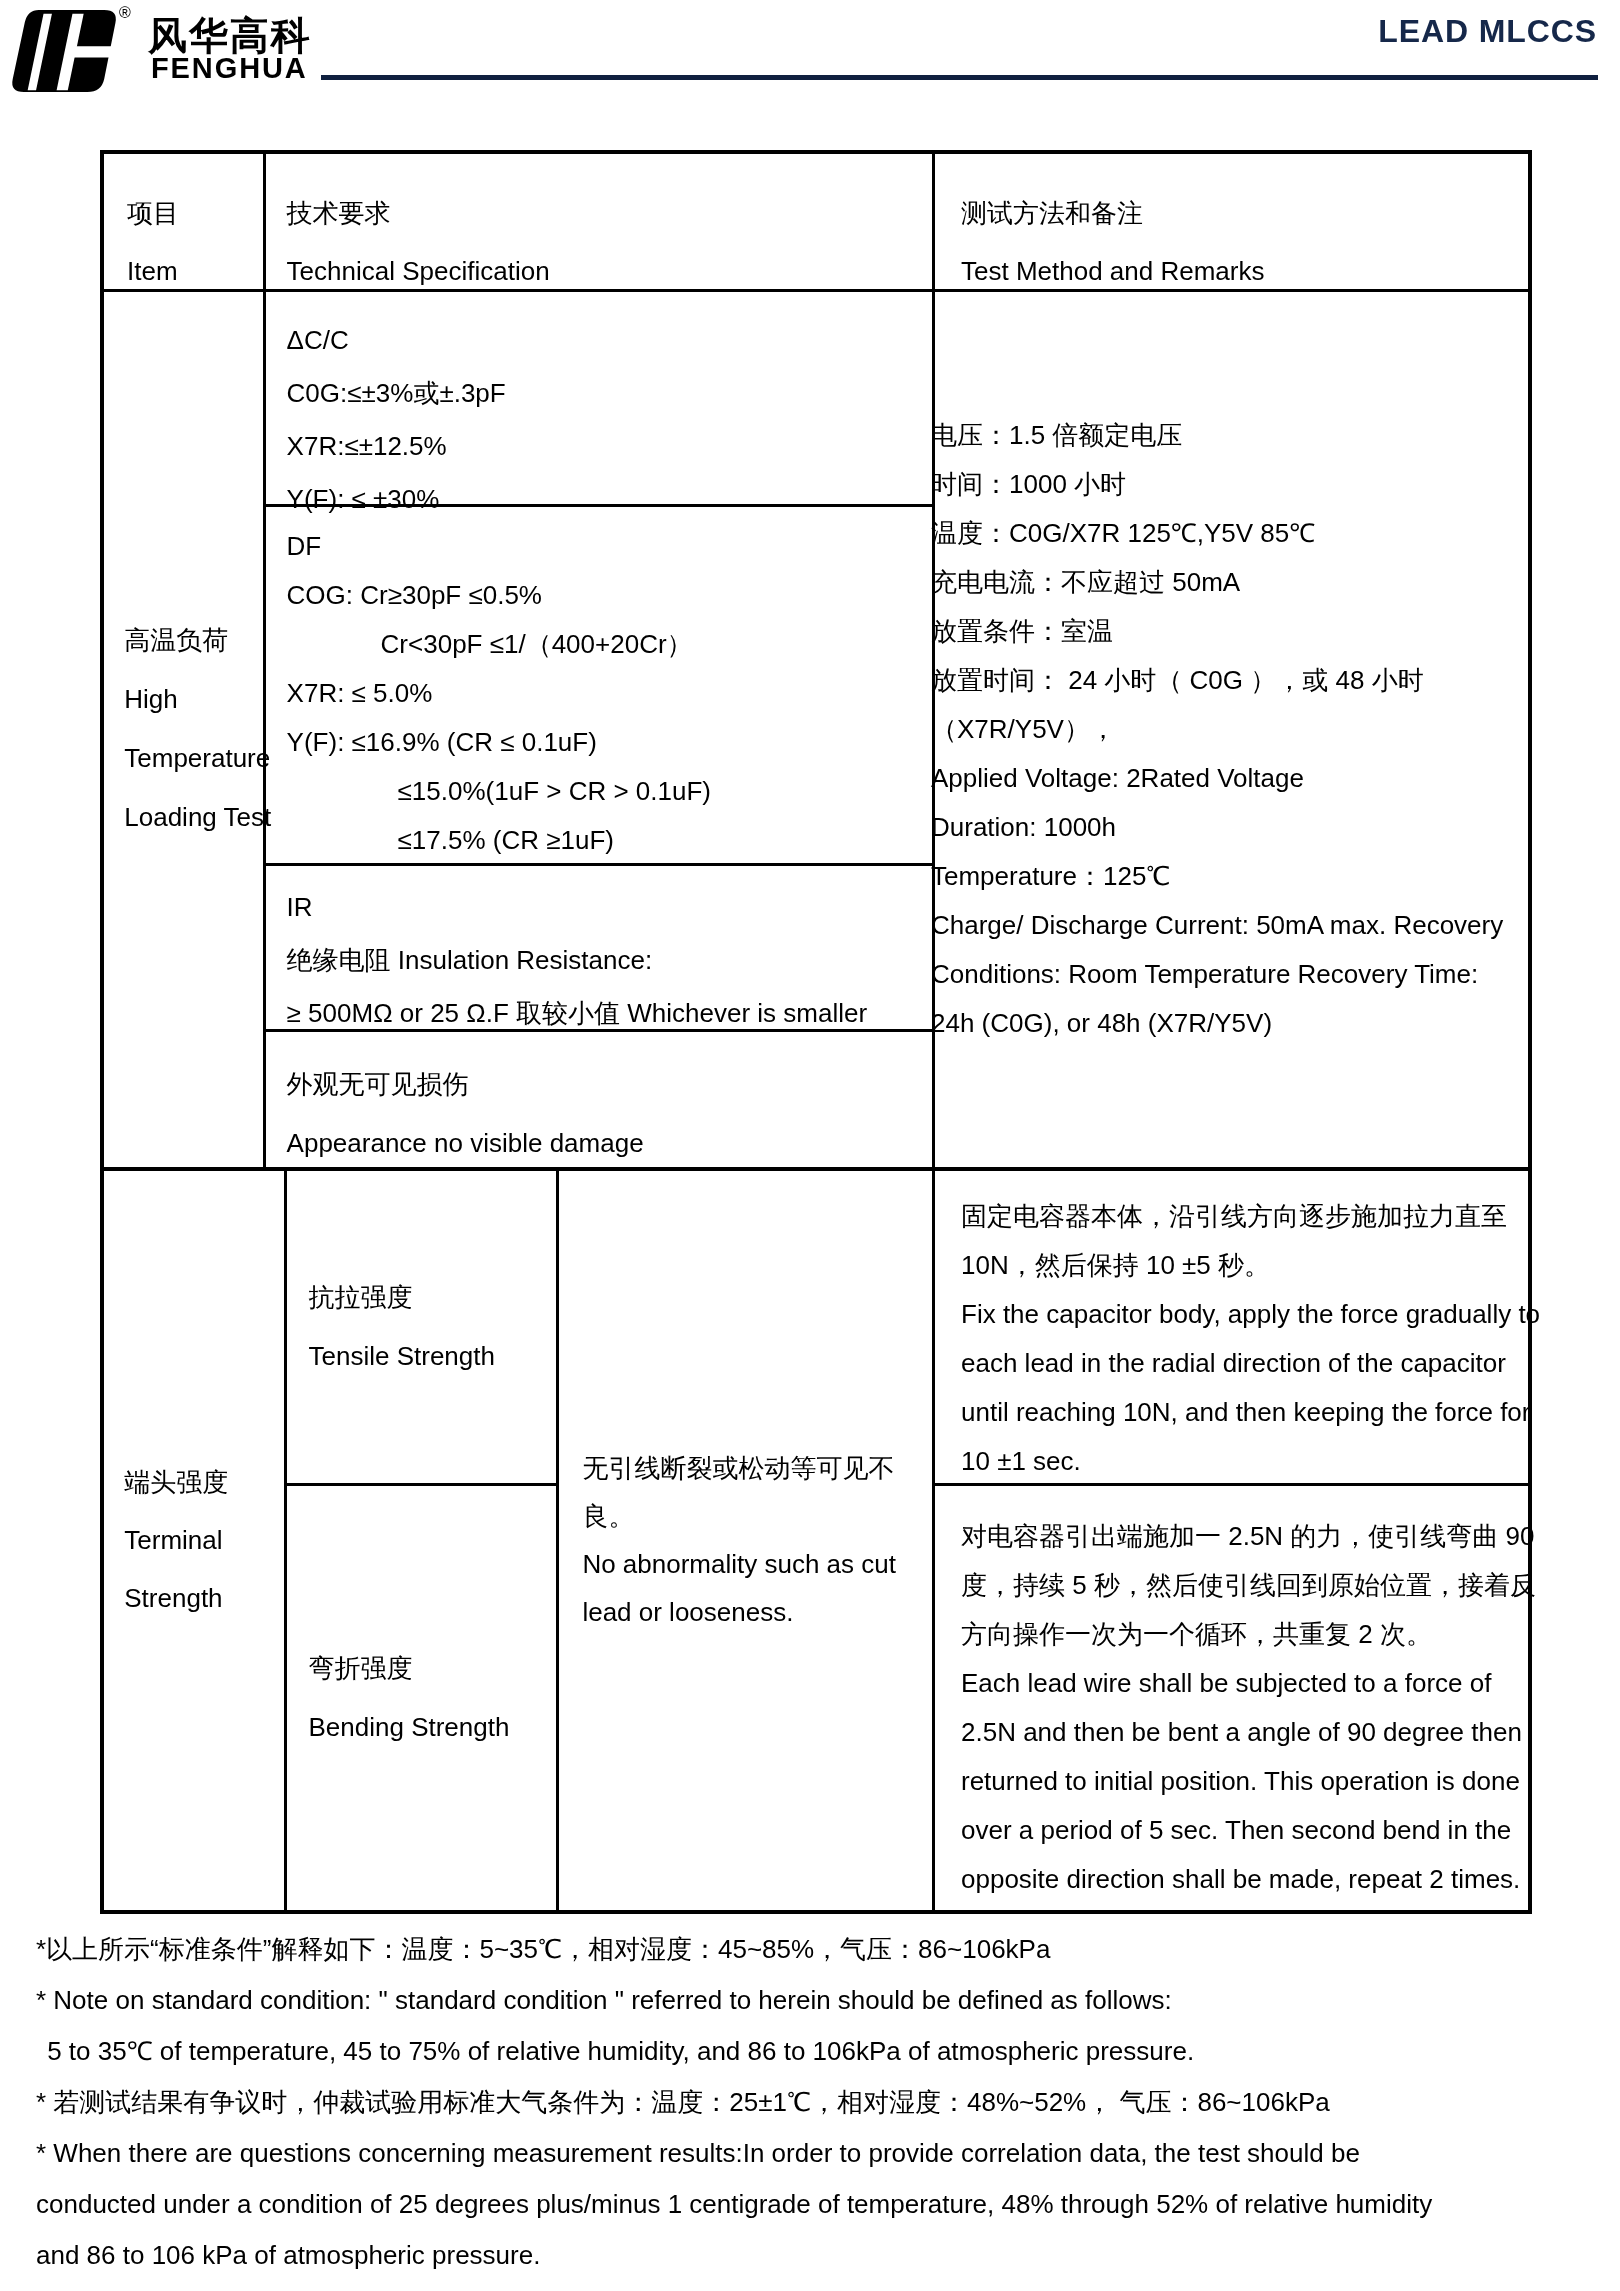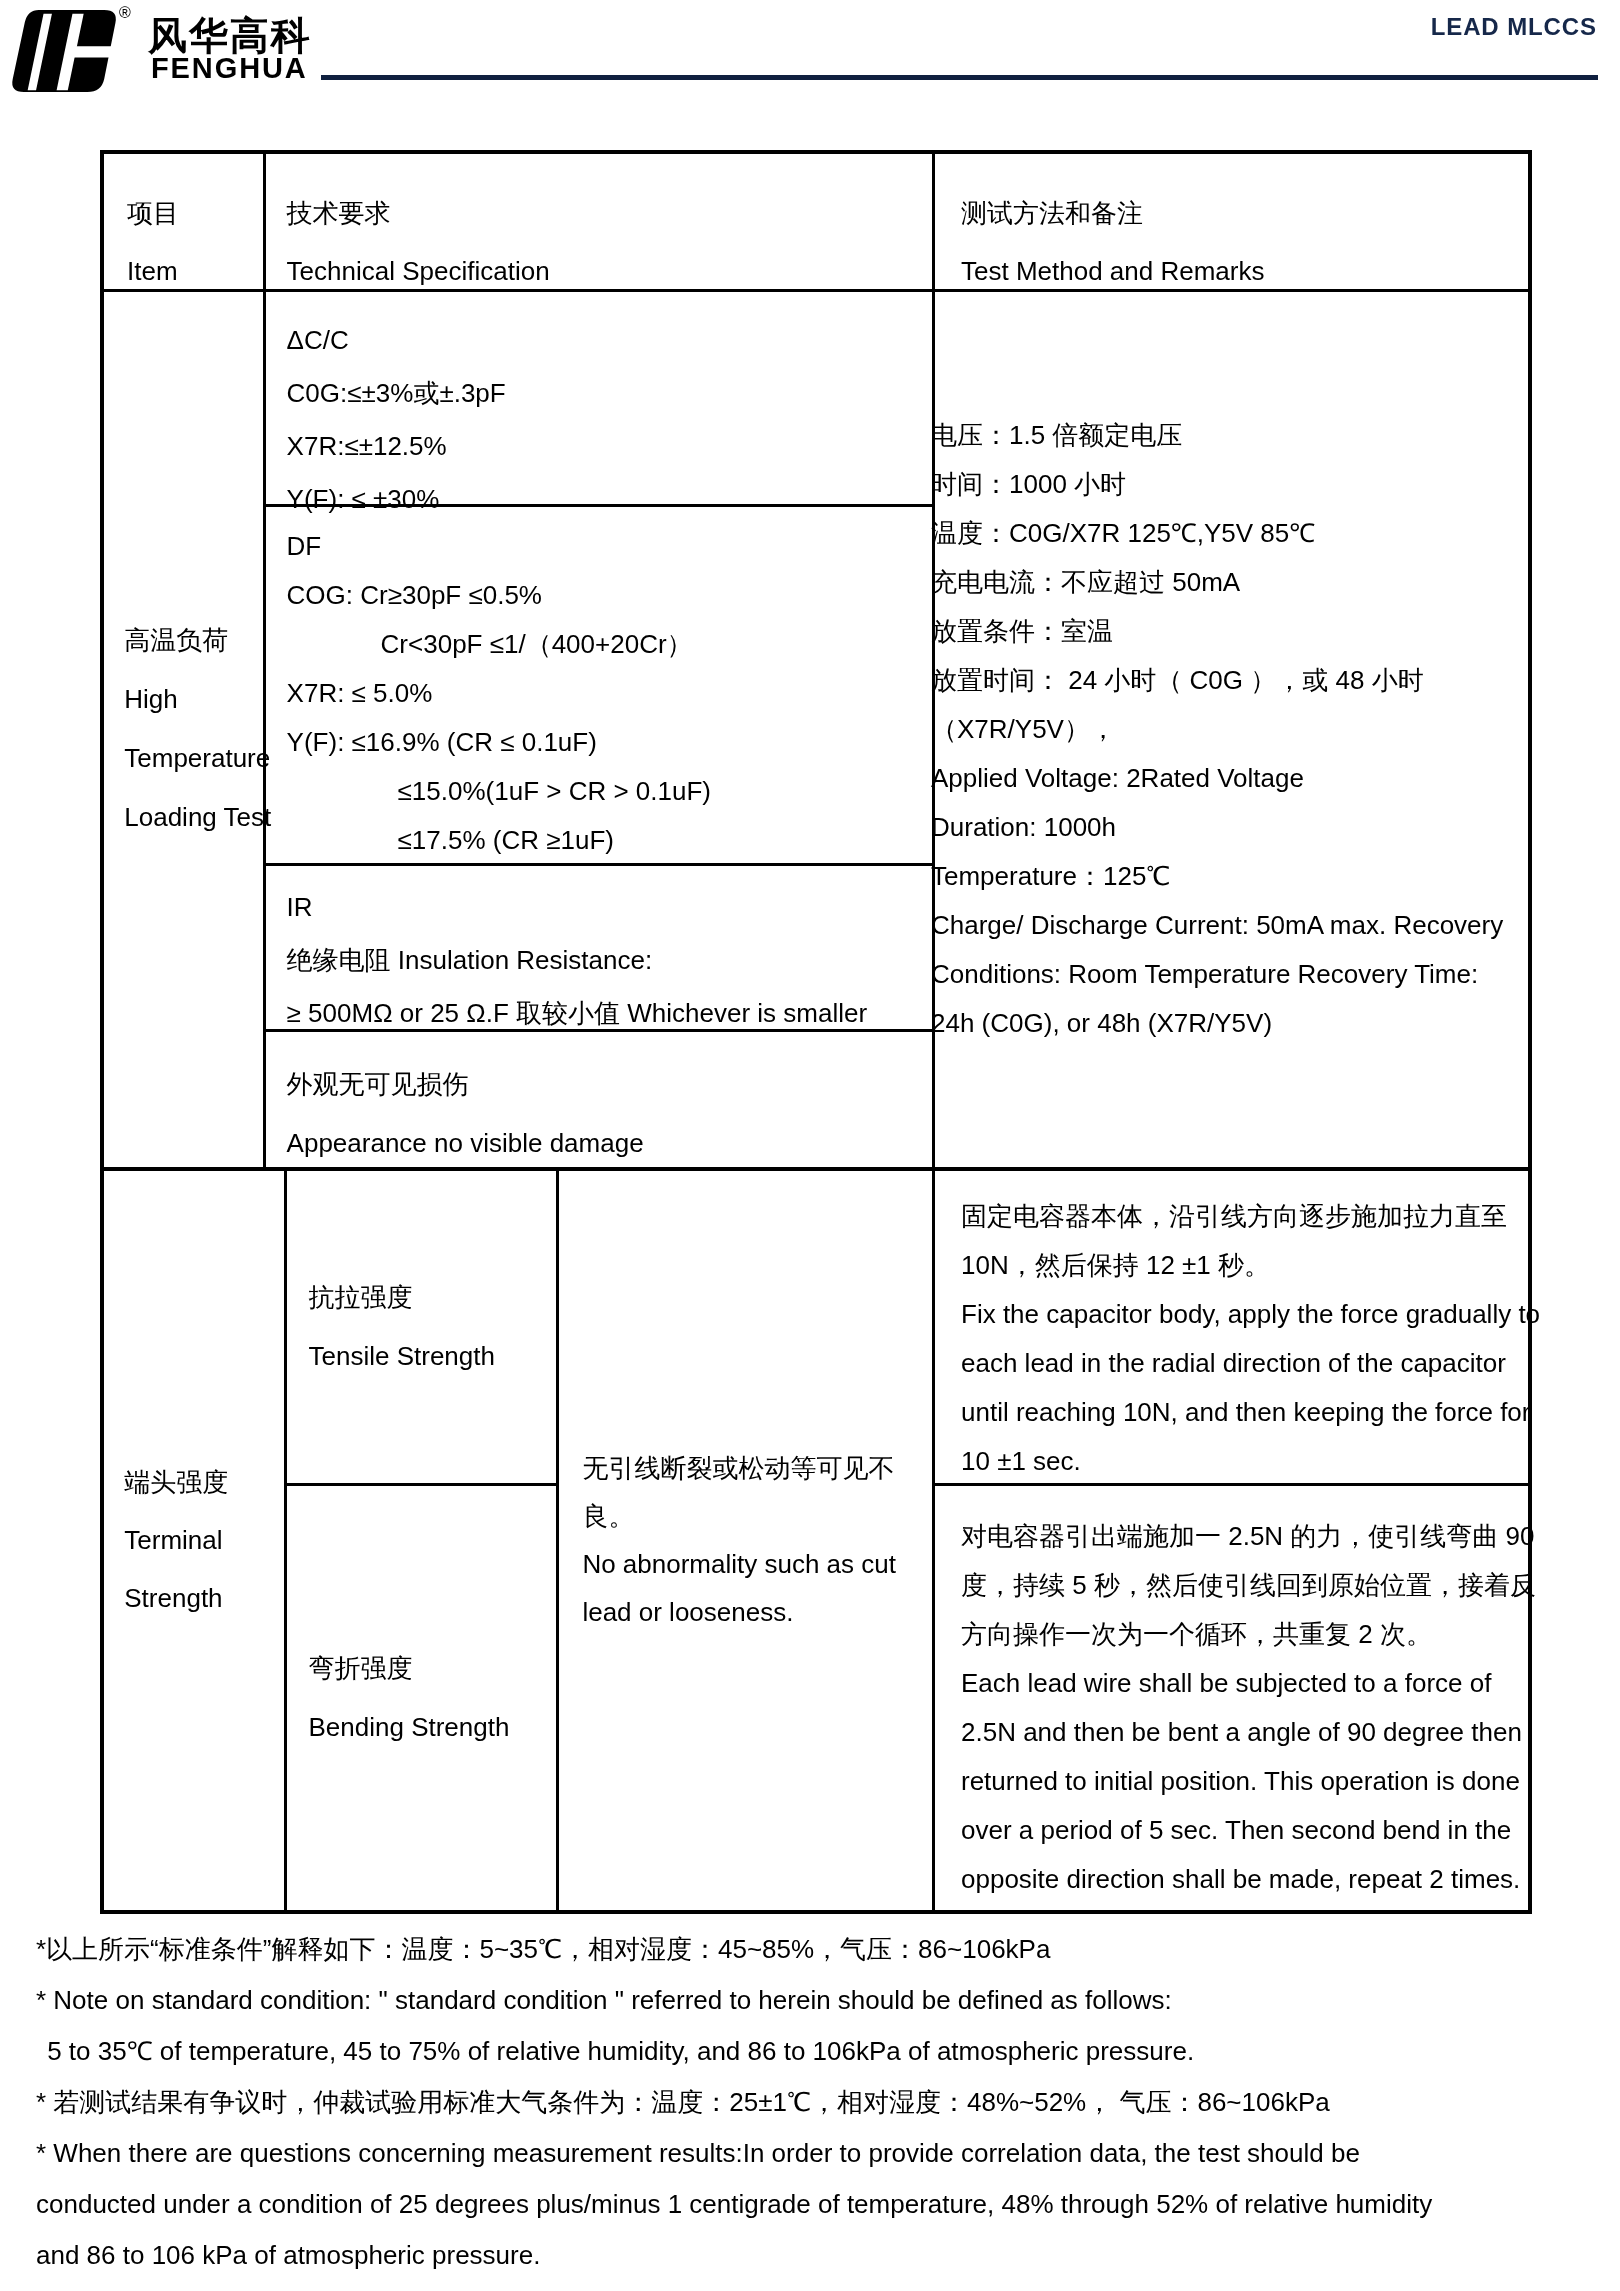--- a/index.html
+++ b/index.html
@@ -3,21 +3,21 @@
 <meta charset="utf-8">
 <style>
   html,body{margin:0;padding:0;background:#fff;}
   .page{position:relative;width:1621px;height:2292px;background:#fff;overflow:hidden;
         font-family:"Liberation Sans",sans-serif;color:#000;}
   .abs{position:absolute;}
   
   .logo-cn{left:148px;top:9.4px;font-size:39px;font-weight:bold;letter-spacing:1.9px;}
   .logo-en{left:151px;top:52px;font-size:29px;font-weight:bold;letter-spacing:1.9px;}
   .logo-reg{left:119px;top:3.7px;font-size:16px;}
-  .doc-title{right:24px;top:13px;font-size:24px;font-weight:bold;color:#16284a;letter-spacing:0.9px;}
+  .doc-title{right:24px;top:13px;font-size:32px;font-weight:bold;color:#16284a;letter-spacing:0.9px;}
   .head-rule{left:321px;top:75px;width:1277px;height:4.7px;background:#10203f;}
   
   .tbl{left:100px;top:150px;width:1432px;height:1763px;border-radius:20px;}
   .tl{position:absolute;background:#000;}
   
   .cell{position:absolute;font-size:26px;box-sizing:border-box;}
   .vc{display:flex;flex-direction:column;justify-content:center;}
   .ln{white-space:nowrap;}
   .i1{padding-left:94px;}
   .i2{padding-left:111px;}
@@ -139,21 +139,21 @@
         <div class="ln">Bending Strength</div>
       </div>
     <div class="cell vc" style="left:459px;top:1021px;width:373px;height:738px;padding-left:23.4px;line-height:48px;">
         <div class="ln">无引线断裂或松动等可见不</div>
         <div class="ln">良。</div>
         <div class="ln">No abnormality such as cut</div>
         <div class="ln">lead or looseness.</div>
       </div>
     <div class="cell" style="left:835px;top:1021px;width:593px;height:312px;padding:20.6px 0 0 26px;line-height:49px;">
         <div class="ln">固定电容器本体，沿引线方向逐步施加拉力直至</div>
-        <div class="ln">10N，然后保持 12 ±1 秒。</div>
+        <div class="ln">10N，然后保持 10 ±5 秒。</div>
         <div class="ln">Fix the capacitor body, apply the force gradually to</div>
         <div class="ln">each lead in the radial direction of the capacitor</div>
         <div class="ln">until reaching 10N, and then keeping the force for</div>
         <div class="ln">10 ±1 sec.</div>
       </div>
     <div class="cell" style="left:835px;top:1336px;width:593px;height:423px;padding:26px 11px 0 26px;line-height:49px;">
         <div class="ln">对电容器引出端施加一 2.5N 的力，使引线弯曲 90</div>
         <div class="ln">度，持续 5 秒，然后使引线回到原始位置，接着反</div>
         <div class="ln">方向操作一次为一个循环，共重复 2 次。</div>
         <div class="ln">Each lead wire shall be subjected to a force of</div>

